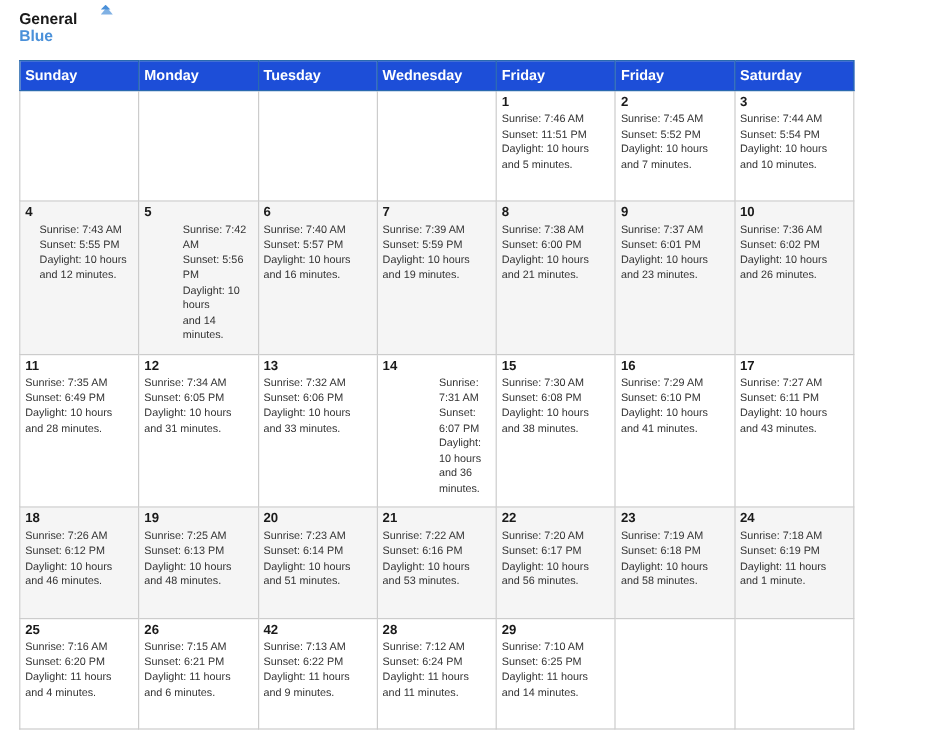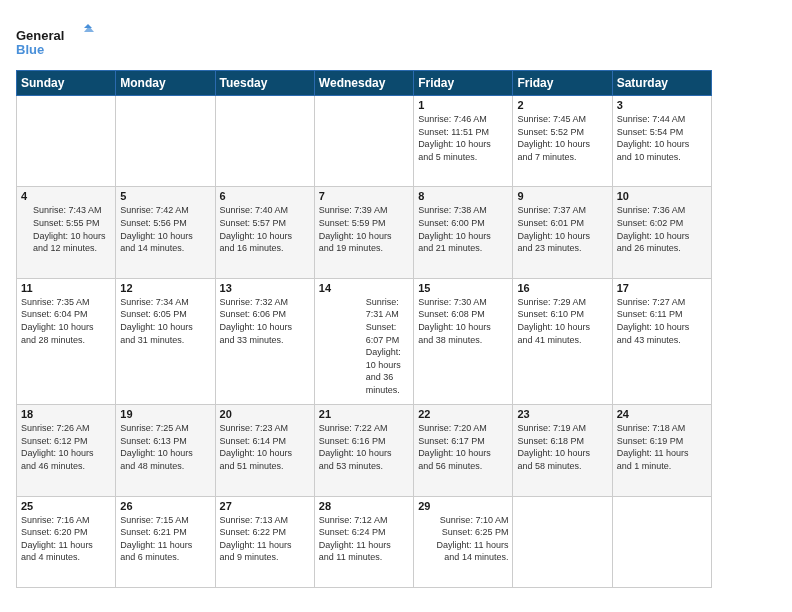--- a/index.html
+++ b/index.html
@@ -6,21 +6,21 @@
     body {
       font-family: Arial, sans-serif;
       background: #fff;
       width: 792px;
       height: 612px;
       overflow: hidden;
     }
     .page {
       width: 728px;
       height: 612px;
-      padding: 24px 16px;
+      padding: 4px 16px;
       display: flex;
       flex-direction: column;
     }
     .header {
       display: flex;
       justify-content: space-between;
       align-items: flex-start;
       margin-bottom: 10px;
     }
     .logo {
@@ -41,21 +41,21 @@
       font-size: 14px;
       color: #555;
     }
     .calendar-table {
       width: 100%;
       border-collapse: collapse;
       flex: 1;
       table-layout: fixed;
     }
     .calendar-table th {
-      background-color: #0c4a6e;
+      background-color: #1d4ed8;
       color: #fff;
       font-size: 12px;
       font-weight: bold;
       padding: 5px 4px;
       text-align: left;
       border: 1px solid #2a6aaf;
     }
     .calendar-table td {
       border: 1px solid #ccc;
       vertical-align: top;
@@ -148,21 +148,21 @@
         <tr>
           <td>
             <span class="day-num">4</span>
             <div class="day-info" style="white-space: pre-line; margin-left: 12px;">Sunrise: 7:43 AM
 Sunset: 5:55 PM
 Daylight: 10 hours
 and 12 minutes.</div>
           </td>
           <td>
             <span class="day-num">5</span>
-            <div class="day-info" style="white-space: pre-line;">Sunrise: 7:42 AM
+            <div class="day-info" style="white-space: pre-line; margin-left: 32px;">Sunrise: 7:42 AM
 Sunset: 5:56 PM
 Daylight: 10 hours
 and 14 minutes.</div>
           </td>
           <td>
             <span class="day-num">6</span>
             <div class="day-info" style="white-space: pre-line;">Sunrise: 7:40 AM
 Sunset: 5:57 PM
 Daylight: 10 hours
 and 16 minutes.</div>
@@ -193,21 +193,21 @@
             <div class="day-info" style="white-space: pre-line;">Sunrise: 7:36 AM
 Sunset: 6:02 PM
 Daylight: 10 hours
 and 26 minutes.</div>
           </td>
         </tr>
         <tr>
           <td>
             <span class="day-num">11</span>
             <div class="day-info" style="white-space: pre-line;">Sunrise: 7:35 AM
-Sunset: 6:04 PM
+Sunset: 6:49 PM
 Daylight: 10 hours
 and 28 minutes.</div>
           </td>
           <td>
             <span class="day-num">12</span>
             <div class="day-info" style="white-space: pre-line;">Sunrise: 7:34 AM
 Sunset: 6:05 PM
 Daylight: 10 hours
 and 31 minutes.</div>
           </td>
@@ -307,36 +307,36 @@
 and 4 minutes.</div>
           </td>
           <td>
             <span class="day-num">26</span>
             <div class="day-info" style="white-space: pre-line;">Sunrise: 7:15 AM
 Sunset: 6:21 PM
 Daylight: 11 hours
 and 6 minutes.</div>
           </td>
           <td>
-            <span class="day-num">27</span>
+            <span class="day-num">42</span>
             <div class="day-info" style="white-space: pre-line;">Sunrise: 7:13 AM
 Sunset: 6:22 PM
 Daylight: 11 hours
 and 9 minutes.</div>
           </td>
           <td>
             <span class="day-num">28</span>
             <div class="day-info" style="white-space: pre-line;">Sunrise: 7:12 AM
 Sunset: 6:24 PM
 Daylight: 11 hours
 and 11 minutes.</div>
           </td>
           <td>
             <span class="day-num">29</span>
-            <div class="day-info" style="white-space: pre-line; text-align: right;">Sunrise: 7:10 AM
+            <div class="day-info" style="white-space: pre-line;">Sunrise: 7:10 AM
 Sunset: 6:25 PM
 Daylight: 11 hours
 and 14 minutes.</div>
           </td>
           <td class="empty-cell"></td>
           <td class="empty-cell"></td>
         </tr>
       </tbody>
   </table>
 </div>

